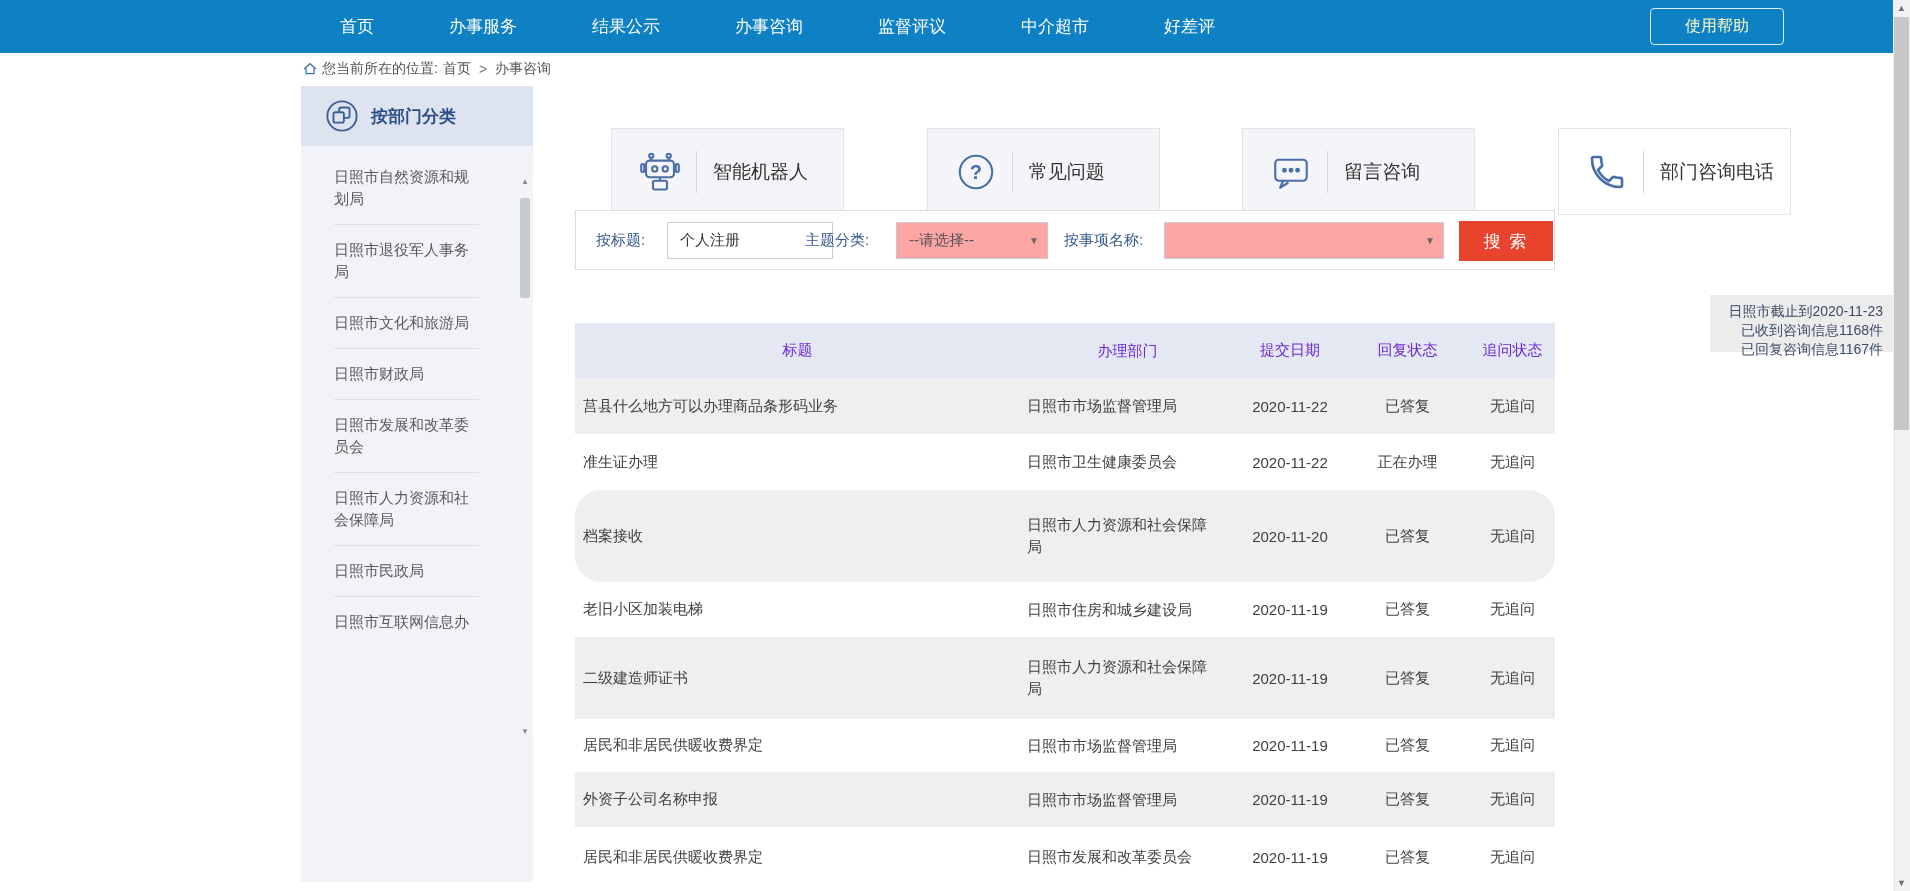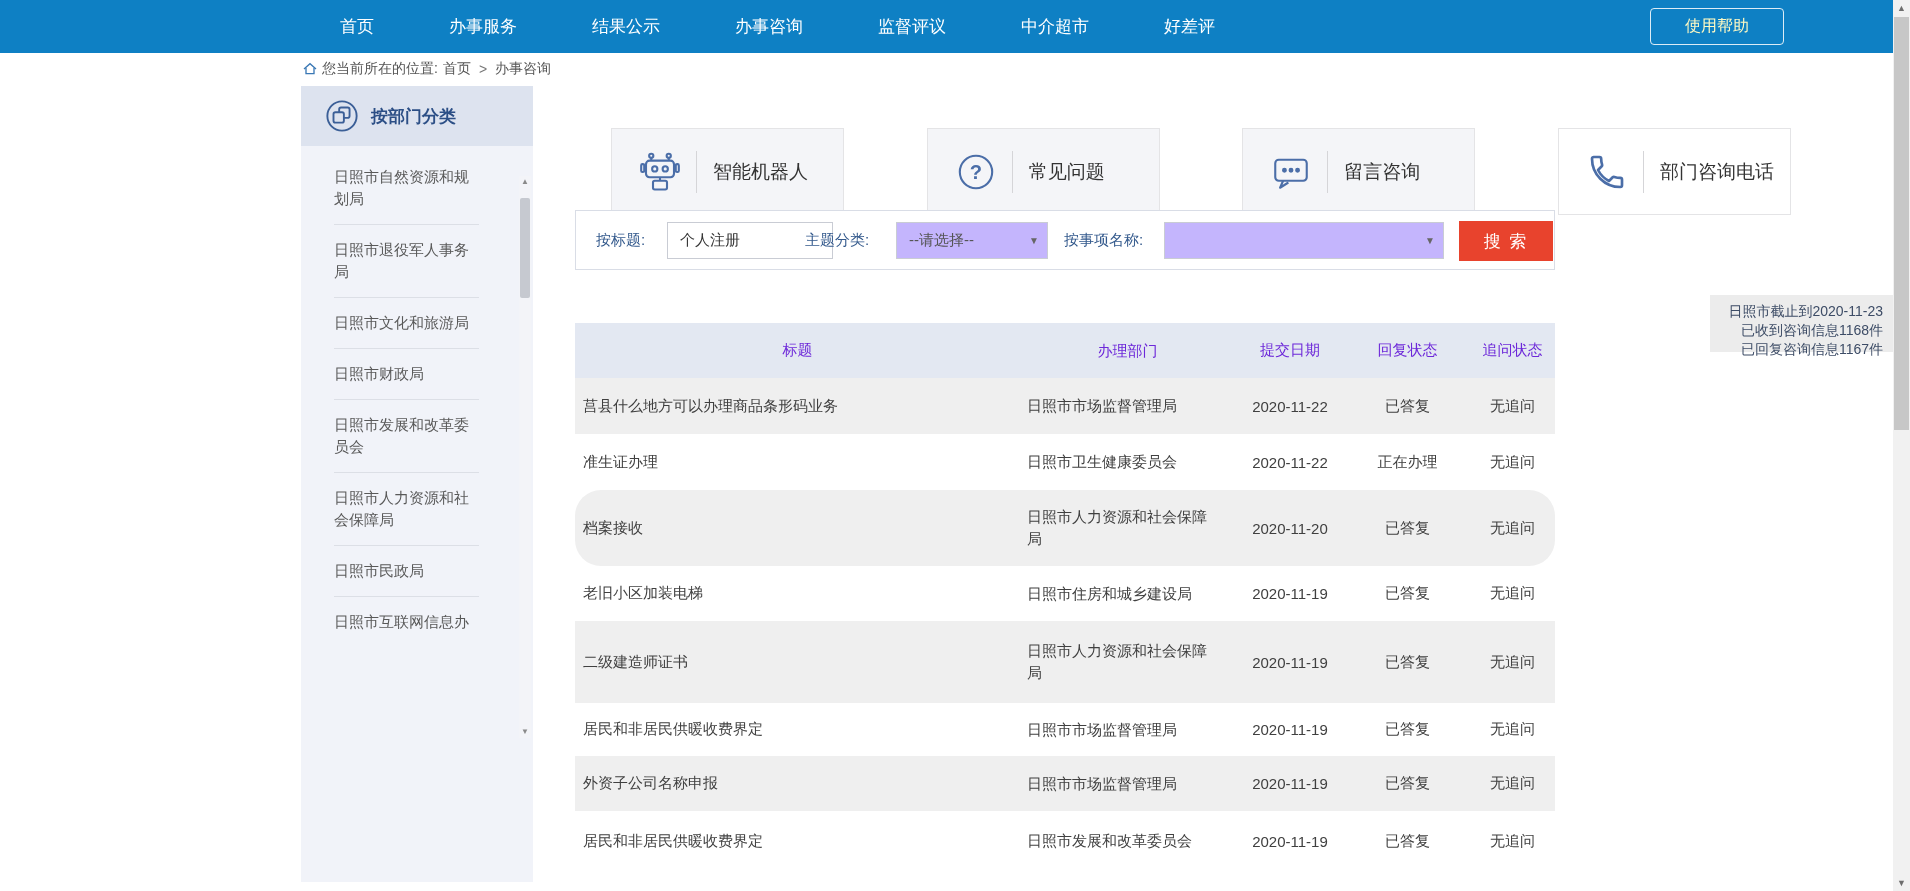--- a/index.html
+++ b/index.html
@@ -51,21 +51,21 @@
   .qbtn .q-label { font-size:19px; color:#333; white-space:nowrap; }
 
   
   .searchbar { position:absolute; left:575px; top:210px; width:980px; height:60px;
     background:#fff; border:1px solid #d9dde6; }
   .searchbar .lbl { position:absolute; top:0; height:58px; display:flex; align-items:center;
     font-size:15px; color:#33598c; }
   .s-input { position:absolute; left:91px; top:11px; width:166px; height:37px;
     border:1px solid #c9ccd4; background:#fff; font-size:15px; color:#333;
     padding-left:12px; font-family:inherit; }
-  .s-select { position:absolute; top:11px; height:37px; border:1px solid #c9ccd4; background:#c4b5fd;
+  .s-select { position:absolute; top:11px; height:37px; border:1px solid #c9ccd4; background:#fca5a5;
     display:flex; align-items:center; padding:0 22px 0 12px; font-size:15px; color:#555; cursor:pointer; }
   .s-select .caret { position:absolute; right:8px; font-size:10px; color:#666; }
   .s-btn { position:absolute; left:883px; top:10px; width:94px; height:40px; background:#e8432d;
     color:#fff; font-size:17px; display:flex; align-items:center; justify-content:center;
     cursor:pointer; letter-spacing:2px; }
 
   
   .tbl { position:absolute; left:575px; top:323px; width:980px; }
   .t-head { height:55px; background:#e3e8f2; display:flex; }
   .t-head .hc { display:flex; align-items:center; justify-content:center;
@@ -75,21 +75,21 @@
   .c-title { width:445px; padding-left:8px; display:flex; align-items:center;
     font-size:15px; color:#404040; }
   .c-dept  { width:215px; padding:0 23px 0 7px; display:flex; align-items:center;
     font-size:15px; color:#404040; line-height:22px; }
   .c-date  { width:110px; display:flex; align-items:center; justify-content:center;
     font-size:15px; color:#404040; }
   .c-reply { width:125px; display:flex; align-items:center; justify-content:center;
     font-size:15px; color:#404040; }
   .c-follow{ width:85px;  display:flex; align-items:center; justify-content:center;
     font-size:15px; color:#404040; }
-  .h56{height:56px;} .h55{height:55px;} .h78{height:76px;border-radius:26px;} .h82{height:82px;}
+  .h56{height:56px;} .h55{height:55px;} .h78{height:92px;border-radius:26px;} .h82{height:82px;}
   .h53{height:53px;} .h60{height:60px;}
   .t-row .c-title { cursor:pointer; }
 
   
   .stats { position:absolute; left:1710px; top:295px; width:183px; height:57px;
     background:#ececec; padding:7px 10px; text-align:right;
     font-size:14px; color:#3d4c66; line-height:19px; white-space:nowrap; }
 
   
   .pg-scroll { position:absolute; left:1893px; top:0; width:17px; height:891px; background:#f1f1f1; }

